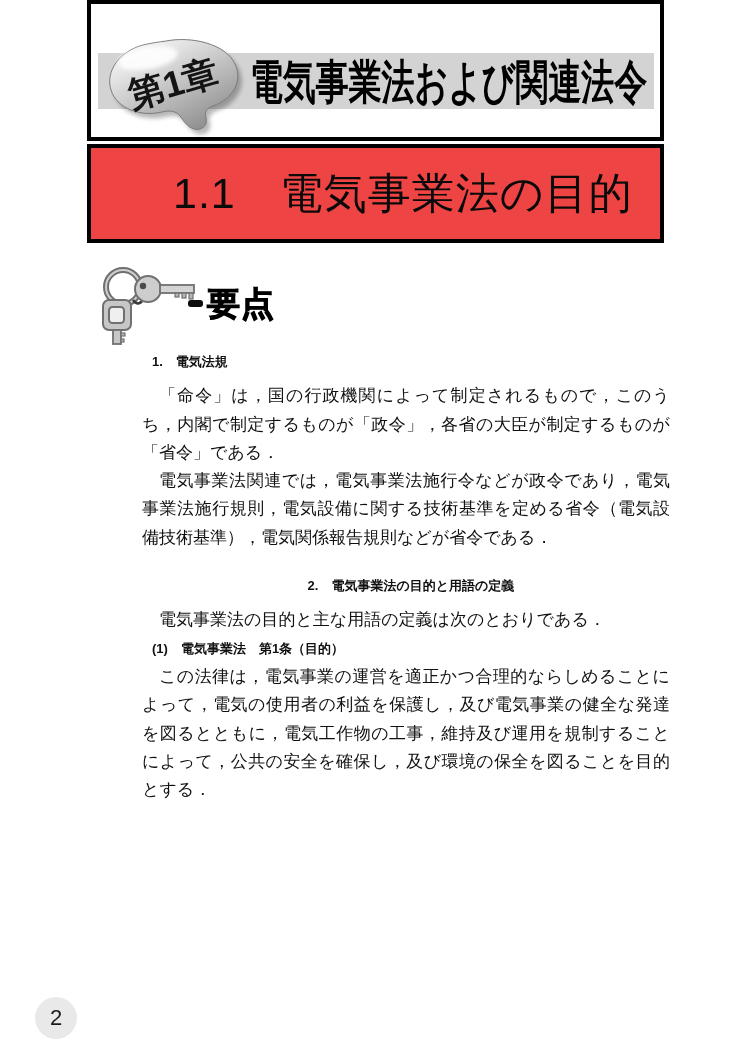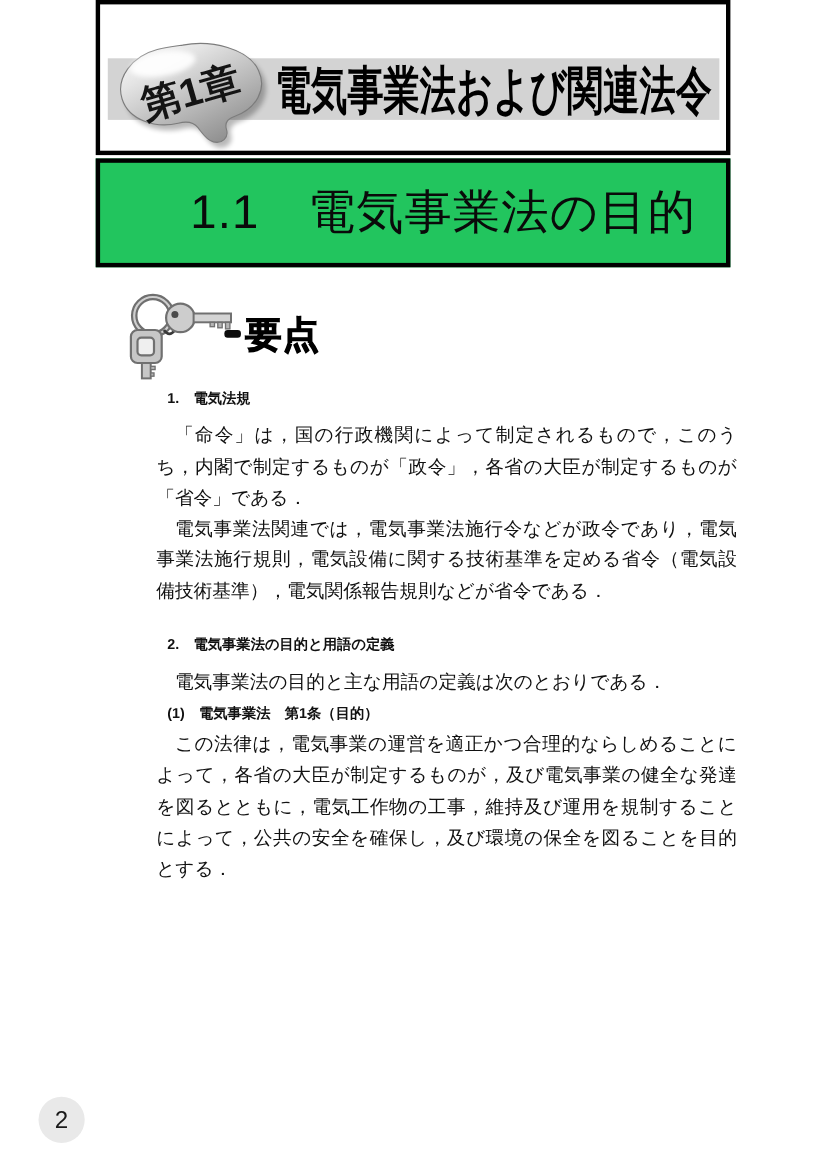--- a/index.html
+++ b/index.html
@@ -18,31 +18,31 @@
     display:flex;align-items:center;padding-left:152px;box-sizing:border-box;
   }
   .chapter-title{
     font-family:"Liberation Sans","DejaVu Sans",sans-serif;
     font-weight:900;font-size:47px;line-height:1;color:#000;
     white-space:nowrap;transform:scaleX(0.70);transform-origin:left center;
     letter-spacing:0px;
   }
   .blob-svg{position:absolute;left:13px;top:32px;width:144px;height:102px;}
   .box2{
-    box-sizing:border-box;height:99px;border:4px solid #000;background:#22c55e;margin-top:3px;
+    box-sizing:border-box;height:99px;border:4px solid #000;background:#ef4444;margin-top:3px;
     display:flex;align-items:center;padding-left:82px;
   }
   .section-title{
     font-family:"Liberation Sans","DejaVu Sans",sans-serif;
     font-weight:400;font-size:43px;line-height:1;color:#0a0a0a;
     letter-spacing:1px;white-space:nowrap;
   }
   
   .kp-row{
-    position:absolute;left:112px;top:260px;display:flex;align-items:center;
+    position:absolute;left:96px;top:260px;display:flex;align-items:center;
   }
   .keys-svg{width:102px;height:86px;display:block;}
   .kp-dash{
     display:inline-block;width:15px;height:7px;background:#0c0c0c;border-radius:3px;
     margin-left:-10px;margin-right:4px;
   }
   .kp-label{
     font-family:"Liberation Sans","DejaVu Sans",sans-serif;
     font-weight:900;font-size:33px;letter-spacing:1px;color:#000;line-height:1;
     -webkit-text-stroke:1px #000;
@@ -52,21 +52,21 @@
     position:absolute;left:142px;top:348px;width:528px;
     font-size:17px;line-height:28.3px;text-align:justify;
   }
   .body-col p{margin:0;text-indent:1em;}
   .bh{
     font-family:"Liberation Sans","DejaVu Sans",sans-serif;
     font-weight:700;font-size:13px;line-height:28.3px;margin:0;
     text-align:left;margin-left:10px;
   }
   .bh1{margin-bottom:6px;}
-  .bh2{margin-top:20px;margin-bottom:6px;}
+  .bh2{margin-top:20px;margin-bottom:6px;text-align:center;}
   
   .page-num{
     position:absolute;left:35px;top:997px;width:42px;height:42px;border-radius:50%;
     background:#e9e9e9;display:flex;align-items:center;justify-content:center;
     font-family:"Liberation Sans","DejaVu Sans",sans-serif;
     font-size:22px;font-weight:500;color:#1a1a1a;
   }
 </style>
 </head>
 <body>
@@ -128,18 +128,18 @@
   <span class="kp-label">要点</span>
 </div>
 
 <main class="body-col">
   <h3 class="bh bh1">1.　電気法規</h3>
   <p>「命令」は，国の行政機関によって制定されるもので，このうち，内閣で制定するものが「政令」，各省の大臣が制定するものが「省令」である．</p>
   <p>電気事業法関連では，電気事業法施行令などが政令であり，電気事業法施行規則，電気設備に関する技術基準を定める省令（電気設備技術基準），電気関係報告規則などが省令である．</p>
   <h3 class="bh bh2">2.　電気事業法の目的と用語の定義</h3>
   <p>電気事業法の目的と主な用語の定義は次のとおりである．</p>
   <h3 class="bh">(1)　電気事業法　第1条（目的）</h3>
-  <p>この法律は，電気事業の運営を適正かつ合理的ならしめることによって，各省の大臣が制定するものが，及び電気事業の健全な発達を図るとともに，電気工作物の工事，維持及び運用を規制することによって，公共の安全を確保し，及び環境の保全を図ることを目的とする．</p>
+  <p>この法律は，電気事業の運営を適正かつ合理的ならしめることによって，電気の使用者の利益を保護し，及び電気事業の健全な発達を図るとともに，電気工作物の工事，維持及び運用を規制することによって，公共の安全を確保し，及び環境の保全を図ることを目的とする．</p>
 </main>
 
 <div class="page-num">
   <span>2</span>
 </div>
 
 </body></html>

